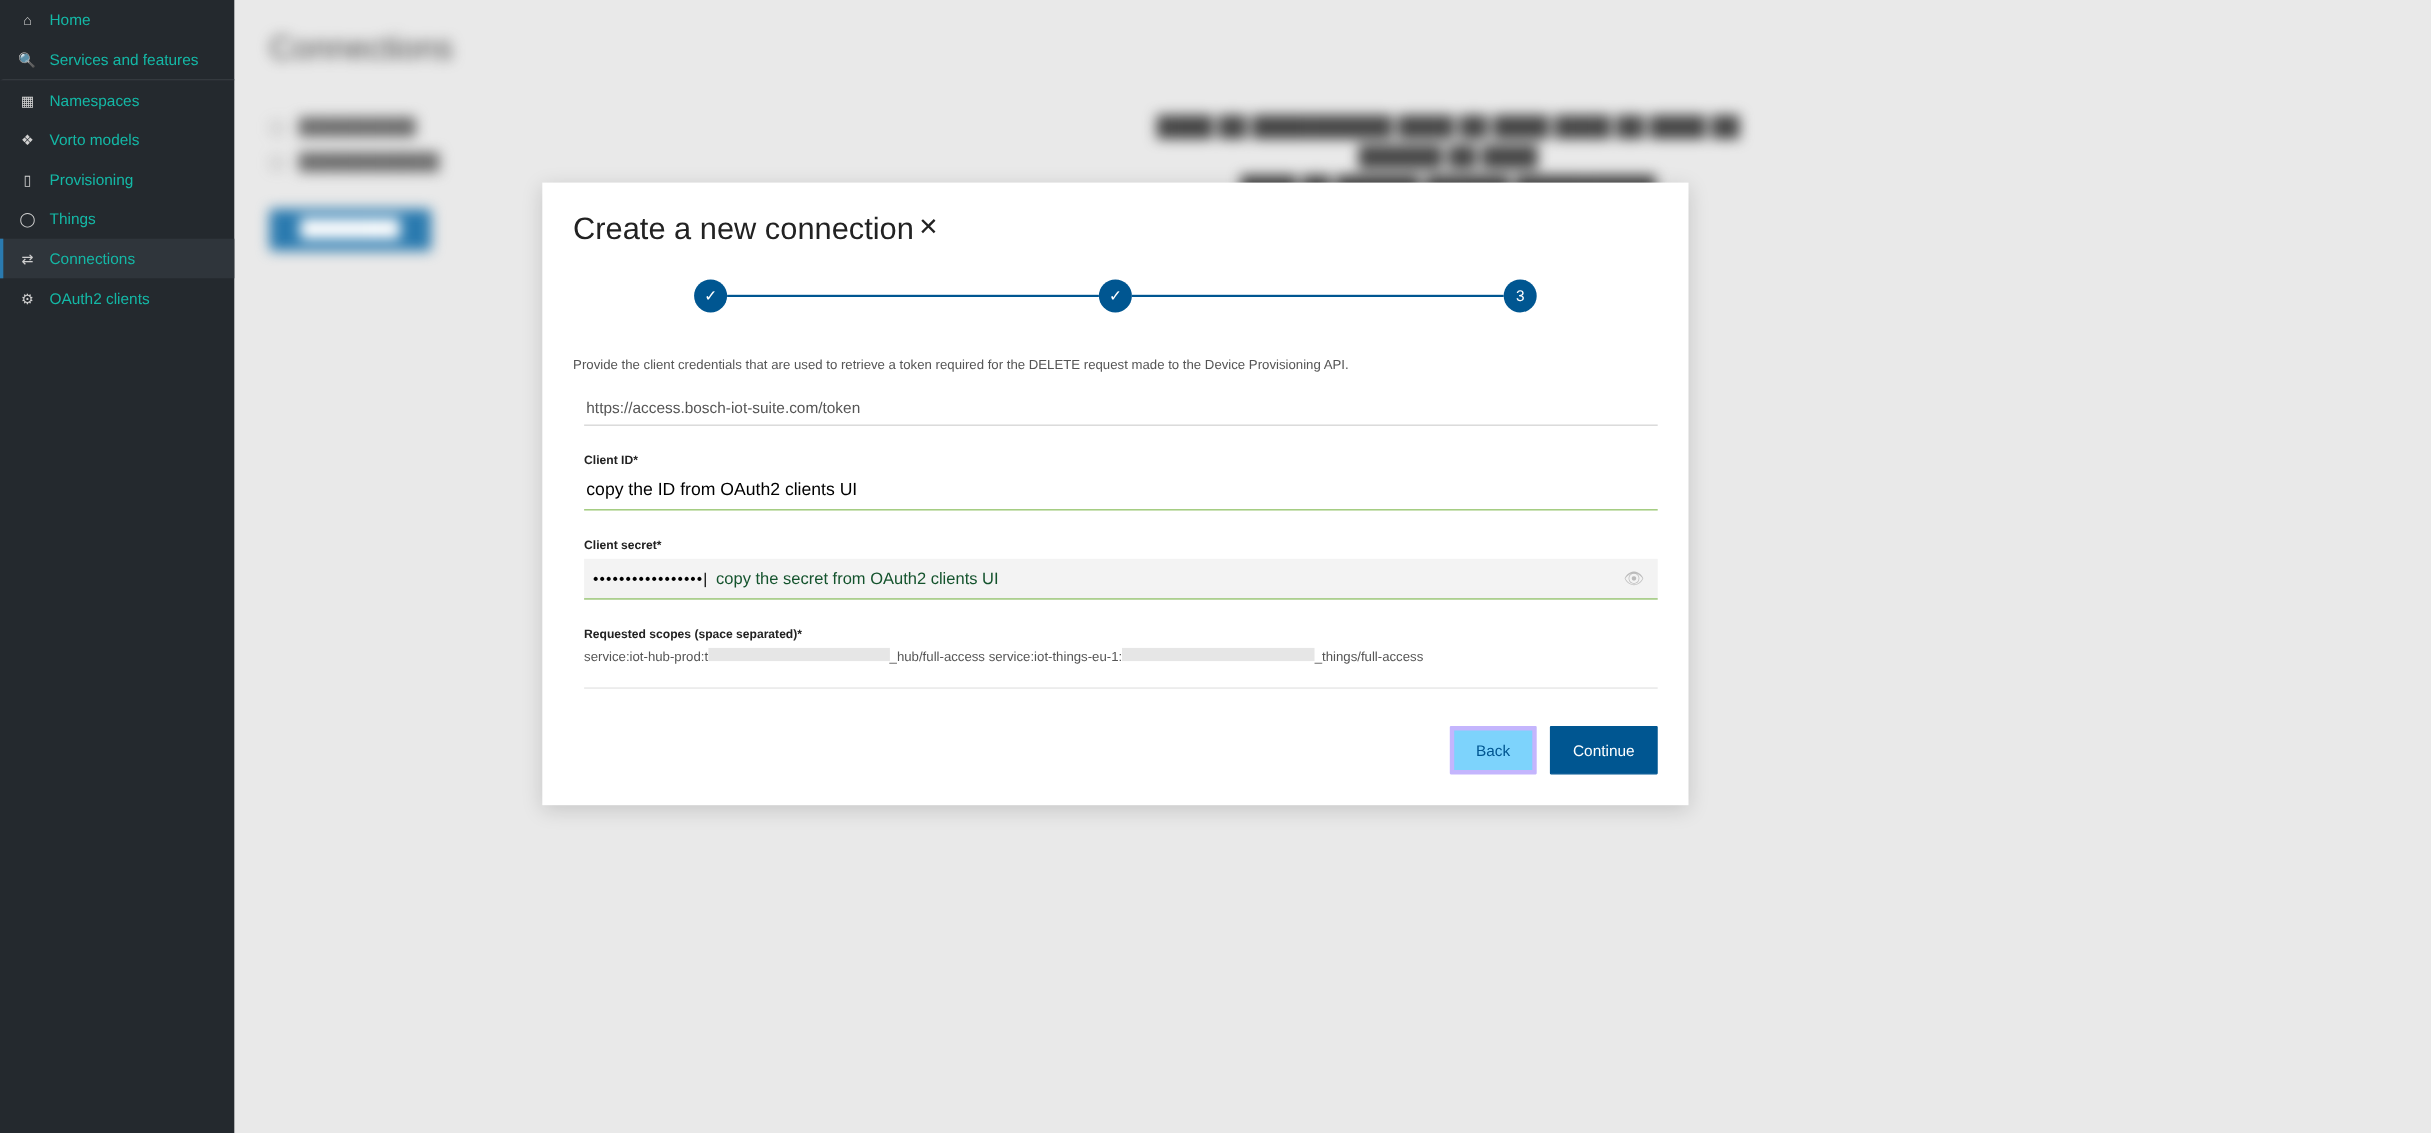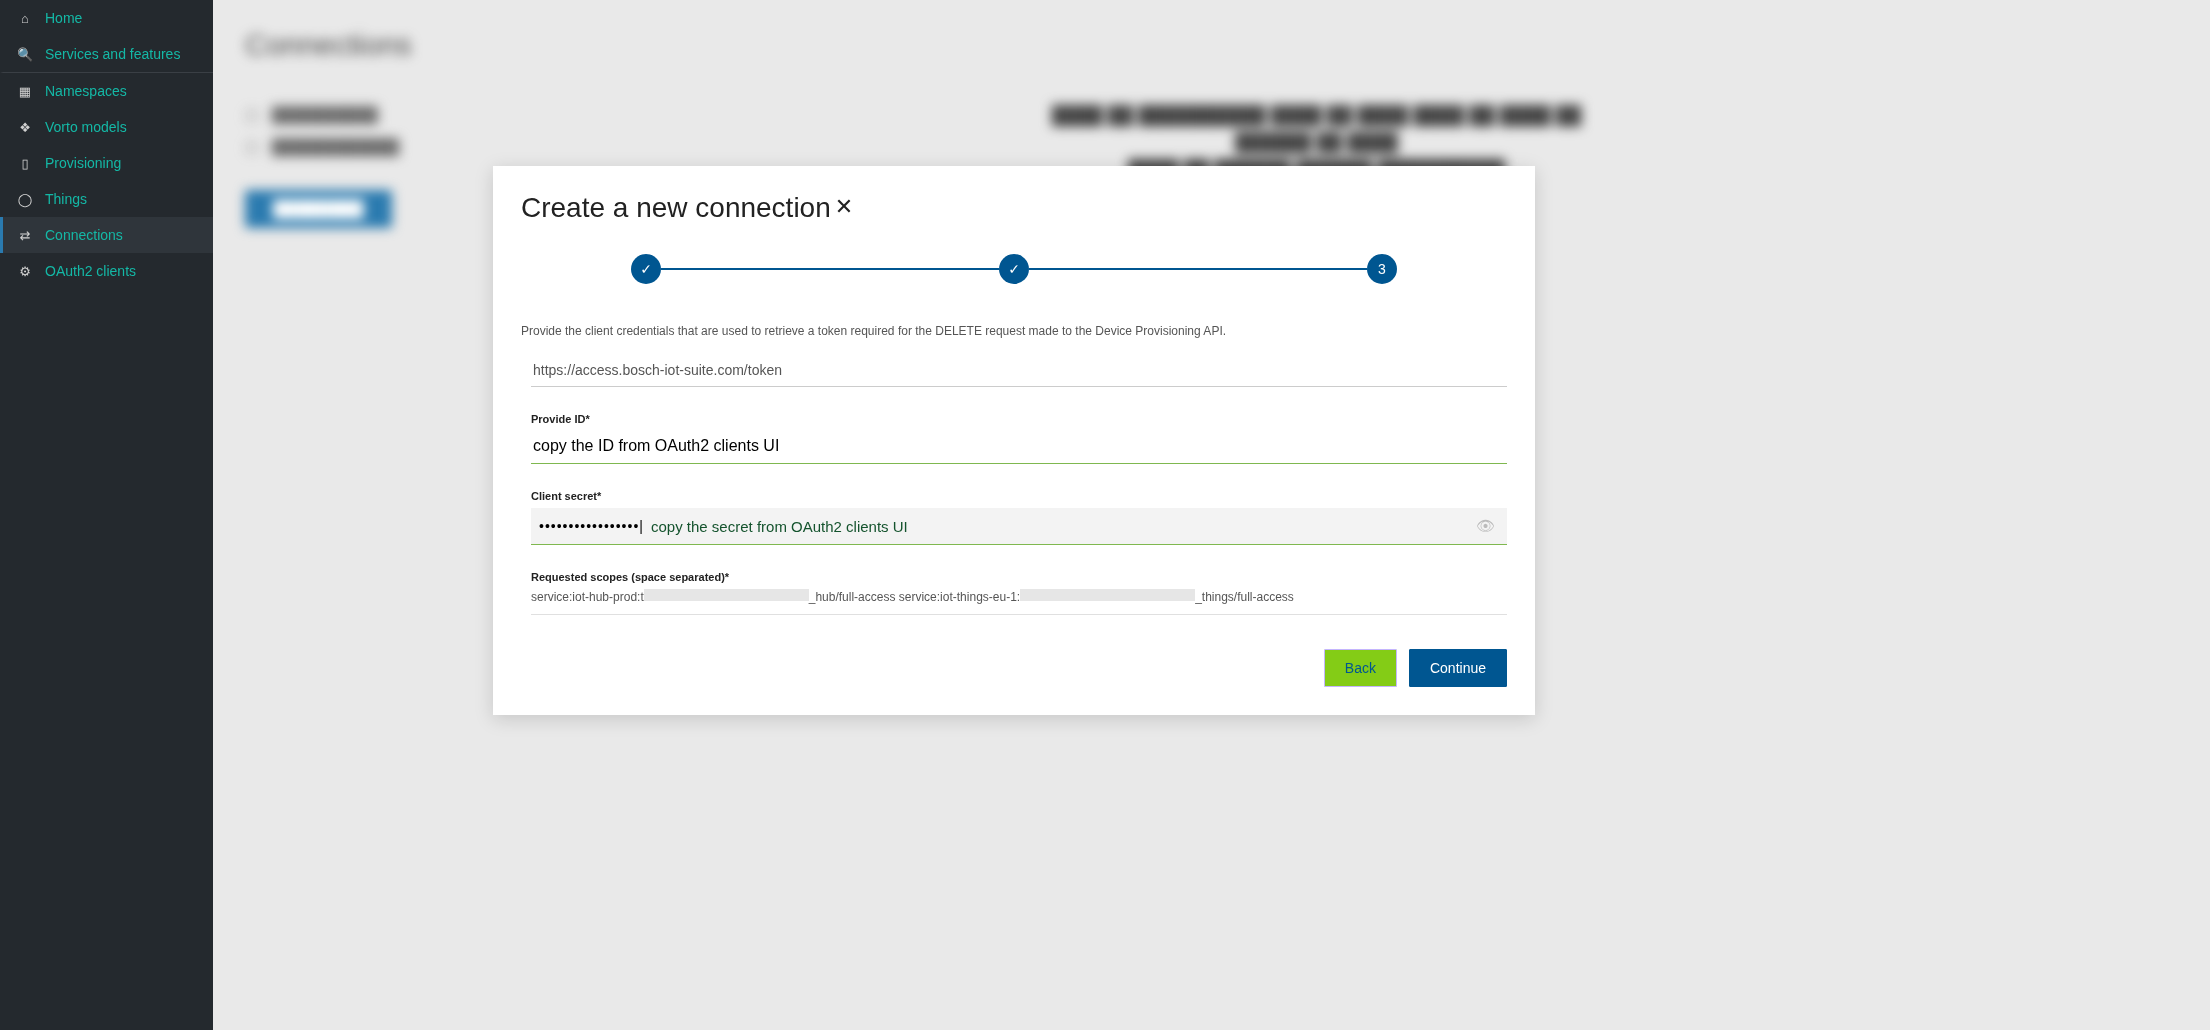--- a/index.html
+++ b/index.html
@@ -194,21 +194,21 @@
     font-size: 15px;
     cursor: pointer;
   }
   .scope-row {
     display: flex;
     align-items: baseline;
     gap: 0;
     font-size: 12px;
     color: #555;
     border-bottom: 1px solid #e0e0e0;
-    padding-bottom: 10px;
+    padding-bottom: 21px;
     white-space: nowrap;
   }
   .scope-redact {
     display: inline-block;
     height: 12px;
     background: #e6e6e6;
     vertical-align: middle;
   }
   
   .modal-footer {
@@ -218,22 +218,22 @@
     margin-top: 34px;
   }
   .btn {
     padding: 10px 20px;
     font-size: 14px;
     cursor: pointer;
     border-radius: 1px;
     font-family: inherit;
   }
   .btn-secondary {
-    background: #84cc16;
-    border: 1px solid #c4b5fd;
+    background: #7dd3fc;
+    border: 4px solid #c4b5fd;
     color: #005691;
   }
   .btn-primary {
     background: #005691;
     border: 1px solid #005691;
     color: #fff;
   }
 </style>
 </head>
 <body>
@@ -301,21 +301,21 @@
     <div class="step-circle">3</div>
   </div>
 
   <p class="form-desc">Provide the client credentials that are used to retrieve a token required for the DELETE request made to the Device Provisioning API.</p>
 
   <div class="field">
     <input class="field-input" type="text" value="https://access.bosch-iot-suite.com/token" style="">
   </div>
 
   <div class="field">
-    <label class="field-label">Provide ID*</label>
+    <label class="field-label">Client ID*</label>
     <input class="field-input focused" type="text" style="color: rgb(0, 0, 0); font-size: 16px;" value="copy the ID from OAuth2 clients UI">
   </div>
 
   <div class="field">
     <label class="field-label">Client secret*</label>
     <div class="secret-wrap">
       <input type="text" value="•••••••••••••••••|" style="">
       <span class="secret-hint">copy the secret from OAuth2 clients UI</span>
       <span class="eye-icon">👁</span>
     </div>

